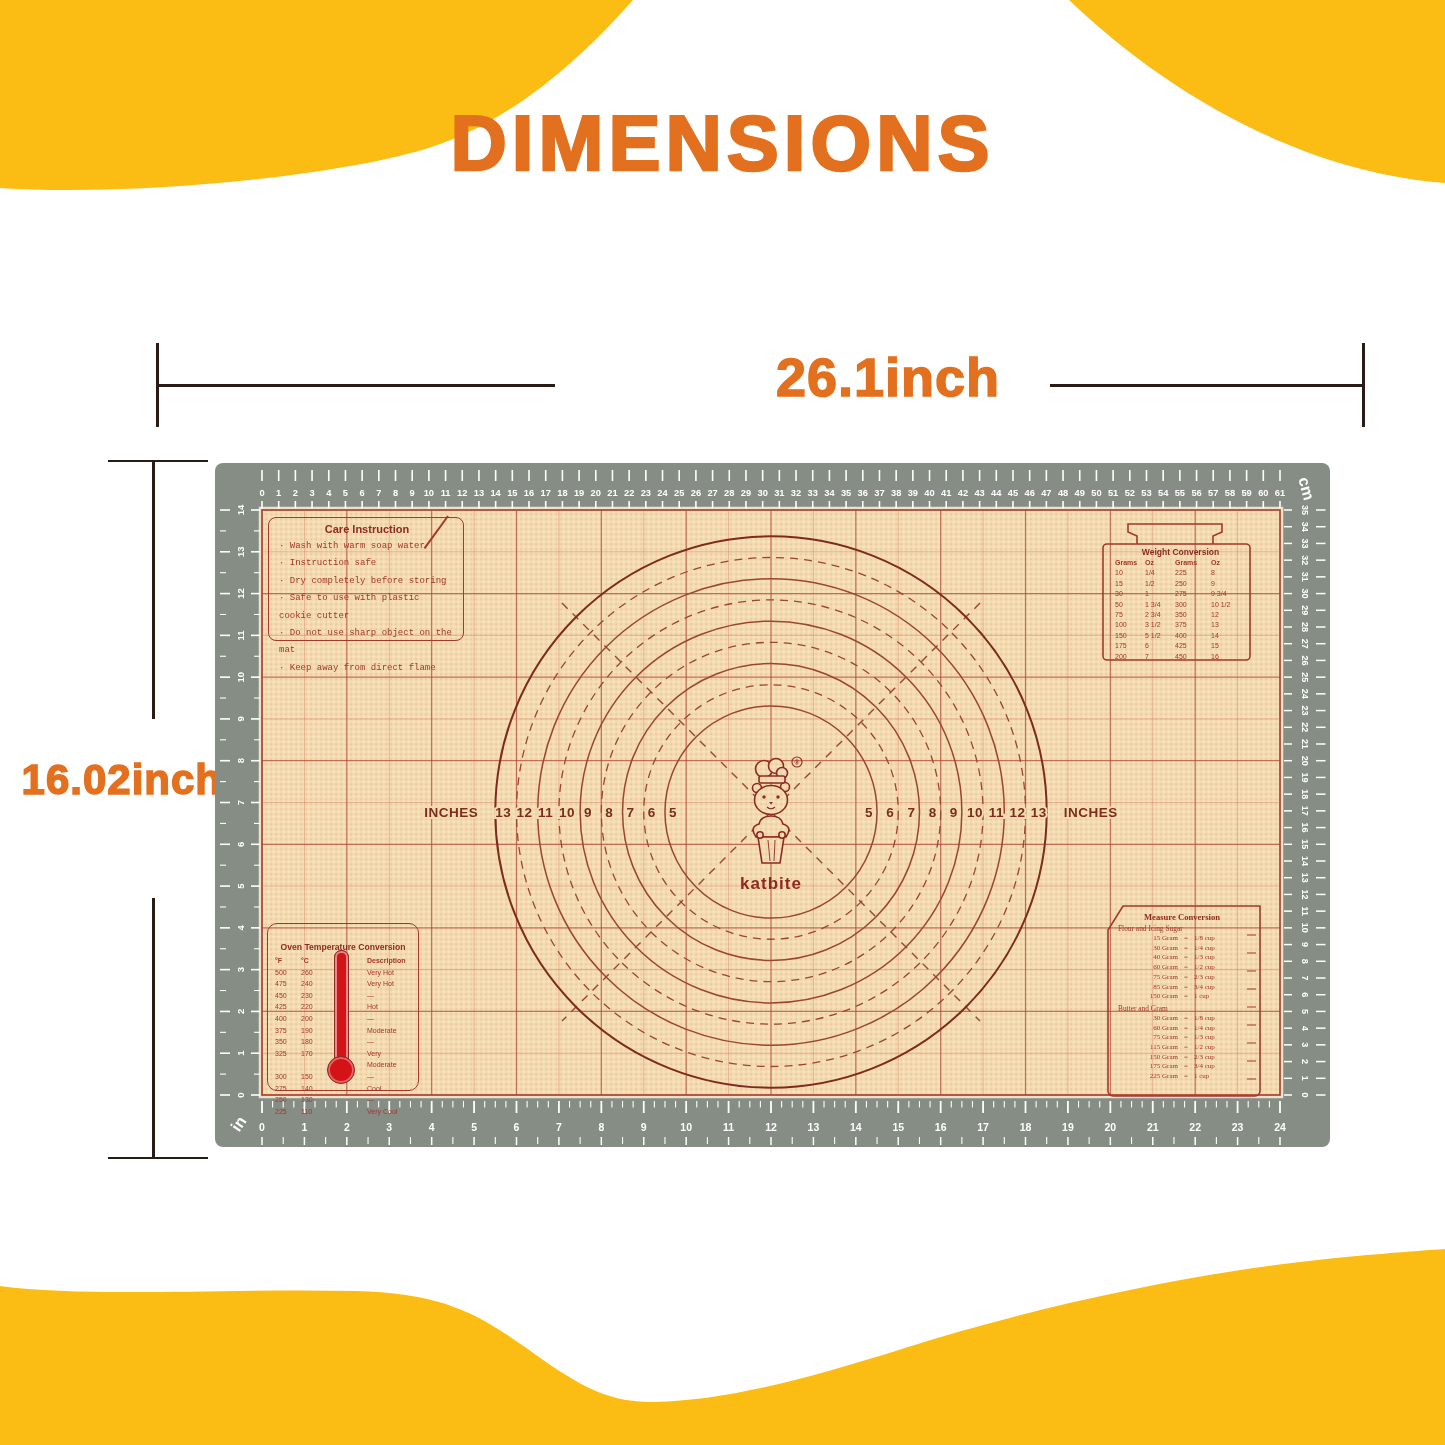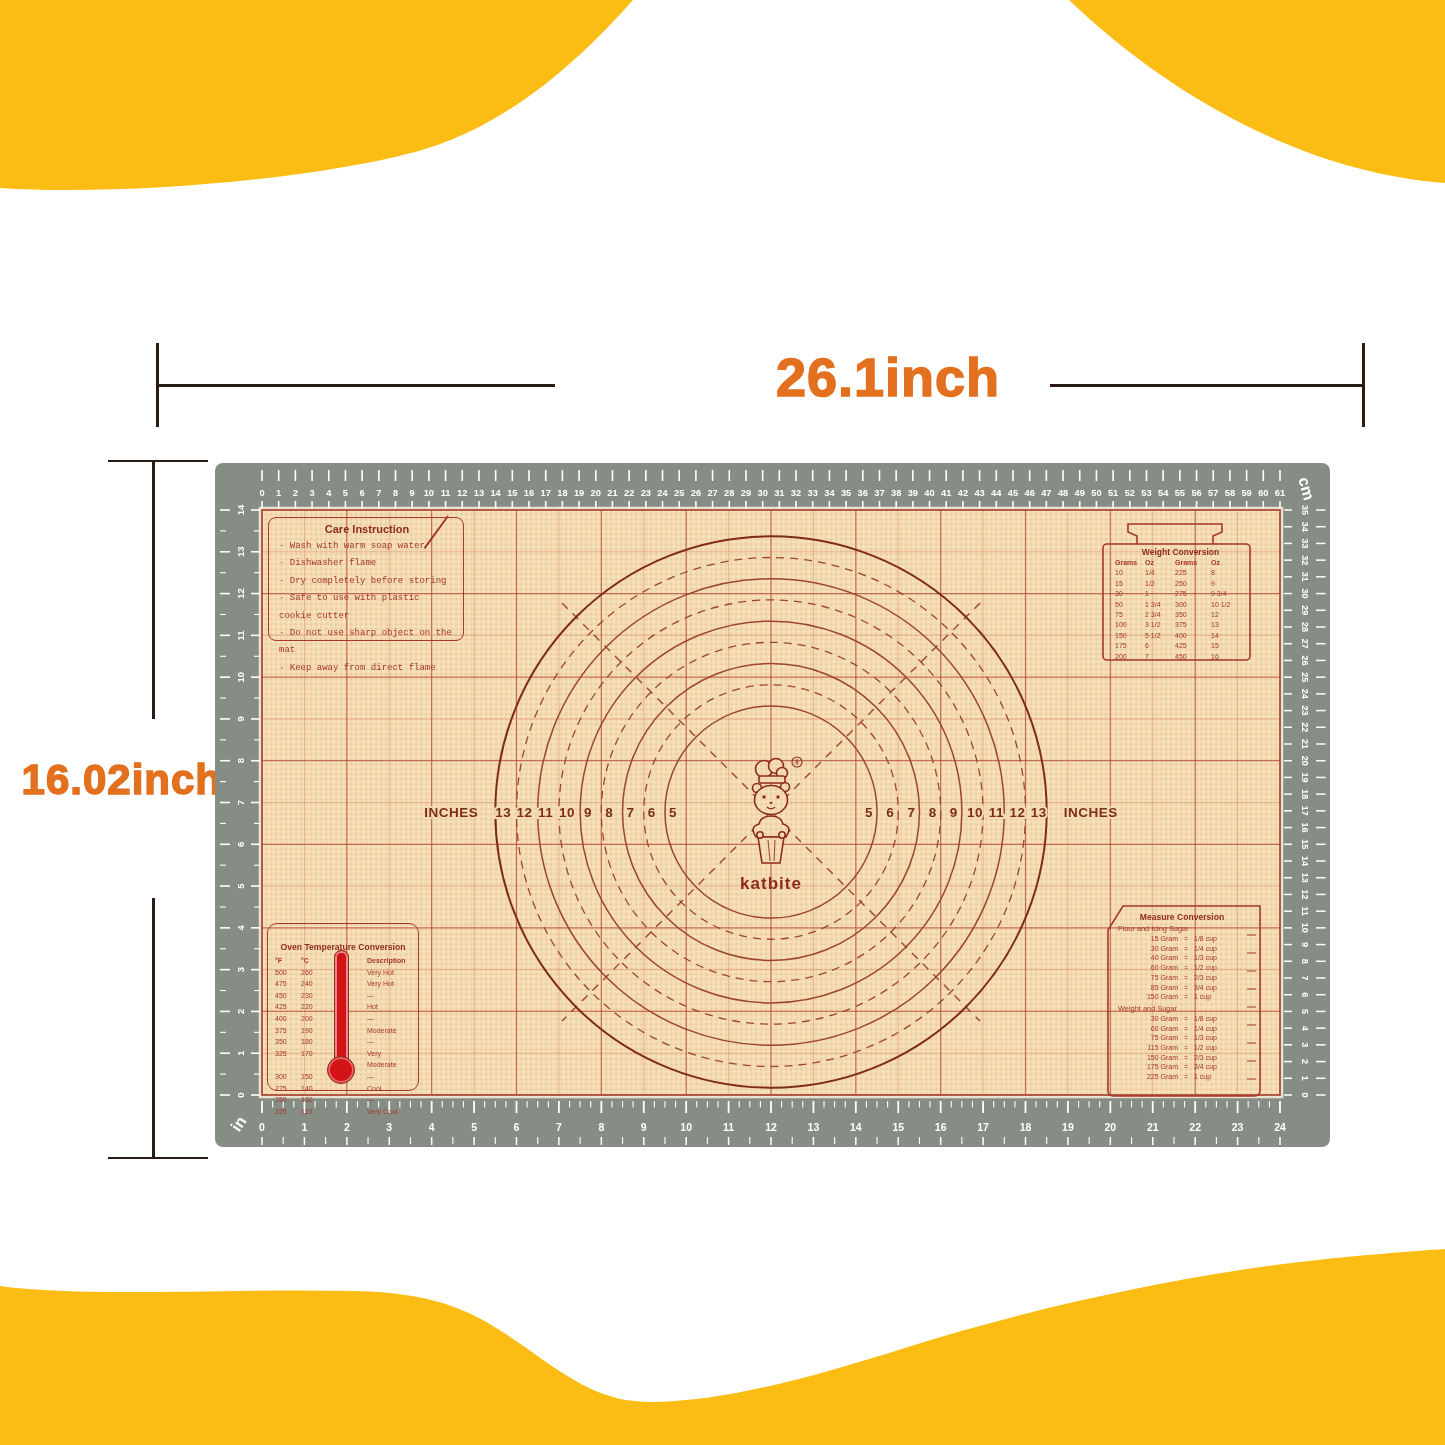--- a/index.html
+++ b/index.html
@@ -39,21 +39,21 @@
   .orow .f{width:26px;}
   .orow .c{width:26px;}
   .orow .sp{width:40px;}
   .orow .de{flex:1;}
   .orow.hd{font-weight:bold;}
   .thermo-tube{position:absolute;left:66px;top:26px;width:13px;height:116px;background:#D41317;
                border:1px solid #8E2A22;border-radius:7px;box-shadow:inset 0 0 0 2px rgba(255,255,255,.5);}
   .thermo-bulb{position:absolute;left:59px;top:132px;width:26px;height:26px;background:#D41317;
                border:1px solid #8E2A22;border-radius:50%;box-shadow:inset 0 0 0 2px rgba(255,255,255,.35);}
   
-  #measure{left:1112px;top:908px;width:140px;height:186px;padding:4px 6px;box-sizing:border-box;}
+  #measure{left:1112px;top:908px;width:140px;height:186px;padding:4px 6px;box-sizing:border-box;font-family:Liberation Serif, serif;}
   #measure .box-title{font-size:8.6px;margin-bottom:2px;}
   .msec-name{font-size:7.4px;text-align:left;margin:2px 0 1px 0;}
   .mrow{display:flex;font-size:7px;line-height:9.7px;justify-content:center;}
   .mrow .g{width:50px;text-align:right;}
   .mrow .eq{width:16px;text-align:center;}
   .mrow .c{width:42px;text-align:left;}
 </style>
 </head>
 <body>
 
@@ -61,20 +61,21 @@
 
   <svg id="band-top" class="band" viewBox="0 0 1445 210">
     <path d="M0,0 H633 C578,62 505,128 415,152 C310,180 120,196 0,188 Z" fill="#FBBC13"></path>
     <path d="M1069,0 H1445 V183 C1300,172 1165,92 1069,0 Z" fill="#FBBC13"></path>
   </svg>
 
   <svg id="band-bottom" class="band" viewBox="0 0 1445 205">
     <path d="M0,46 C90,58 230,48 355,51 C440,53 475,72 525,107 C575,143 605,163 655,162 C725,161 810,138 905,108 C1030,68 1180,36 1300,22 C1360,15 1415,11 1445,9 V205 H0 Z" fill="#FBBC13"></path>
   </svg>
 
+  <div class="title">DIMENSIONS</div>
 
   <div>
     <div class="dim-line" style="left:156px;top:343px;width:3px;height:84px;"></div>
     <div class="dim-line" style="left:156px;top:384px;width:399px;height:3px;"></div>
     <div class="dim-label" id="w-label">26.1inch</div>
     <div class="dim-line" style="left:1050px;top:384px;width:313px;height:3px;"></div>
     <div class="dim-line" style="left:1362px;top:343px;width:3px;height:84px;"></div>
   </div>
 
   <div>
@@ -762,21 +763,21 @@
       <text x="582" y="302" font-size="6.5" font-weight="bold" fill="#8E2A22" stroke="none" text-anchor="middle">®</text>
       <text x="556" y="426" font-size="17" font-weight="bold" fill="#8E2A22" stroke="none" text-anchor="middle" style="letter-spacing:1px">katbite</text>
     </g>
   </svg>
 
   <div id="care" class="overlay box-border">
     <div class="care-fold"></div>
     <div class="box-title">Care Instruction</div>
     <ul id="care-list">
         <li>Wash with warm soap water</li>
-        <li>Dishwasher flame</li>
+        <li>Instruction safe</li>
         <li>Dry completely before storing</li>
         <li>Safe to use with plastic cookie cutter</li>
         <li>Do not use sharp object on the mat</li>
         <li>Keep away from direct flame</li>
       </ul>
   </div>
 
   <div id="weight" class="overlay">
     <div class="box-title">Weight Conversion</div>
     <div class="wtable" id="weight-table">
@@ -941,21 +942,21 @@
         <div class="mrow">
           <span class="g">85 Gram</span>
           <span class="eq">=</span>
           <span class="c">3/4 cup</span>
         </div>
         <div class="mrow">
           <span class="g">150 Gram</span>
           <span class="eq">=</span>
           <span class="c">1 cup</span>
         </div>
-        <div class="msec-name">Weight and Sugar</div>
+        <div class="msec-name">Butter and Gram</div>
         <div class="mrow">
           <span class="g">30 Gram</span>
           <span class="eq">=</span>
           <span class="c">1/8 cup</span>
         </div>
         <div class="mrow">
           <span class="g">60 Gram</span>
           <span class="eq">=</span>
           <span class="c">1/4 cup</span>
         </div>

